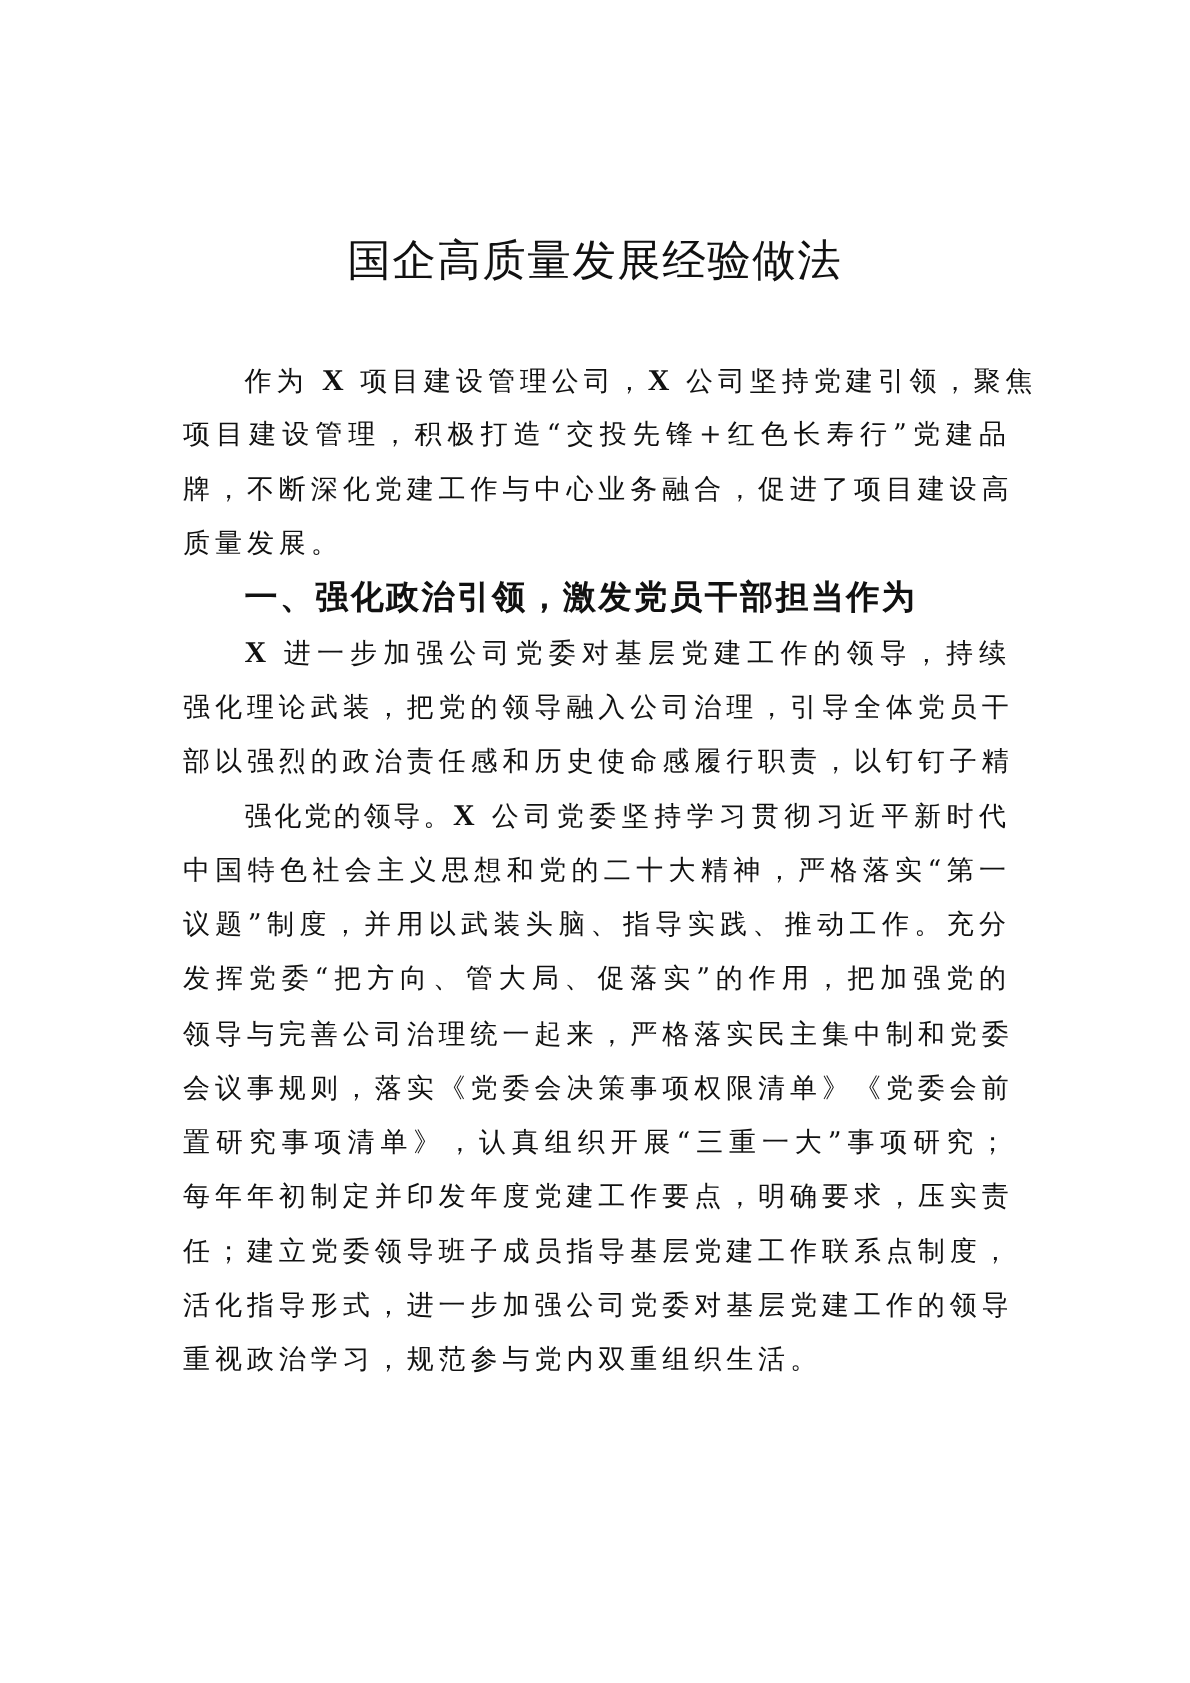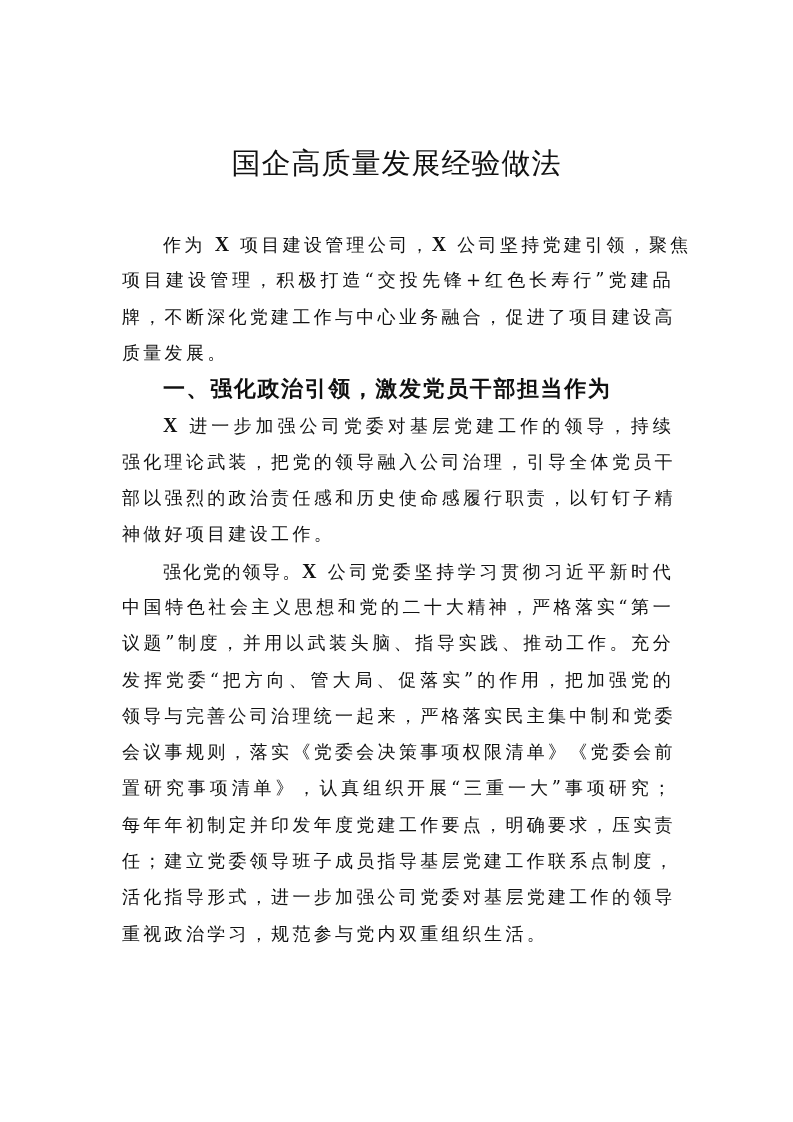--- a/index.html
+++ b/index.html
@@ -10,21 +10,21 @@
     body {
       width: 793px;
       height: 1122px;
       position: relative;
       overflow: hidden;
       color: #111111;
       font-family: "DejaVu Serif", "Liberation Serif", serif;
     }
     .page {
       position: absolute;
-      left: 0; top: 8px;
+      left: 0; top: 18px;
       width: 793px;
       height: 928px;
       background: #ffffff;
     }
     .title {
       position: absolute;
       left: 0;
       top: 133px;
       width: 793px;
       text-align: center;
@@ -91,21 +91,20 @@
       <div class="line">牌，不断深化党建工作与中心业务融合，促进了项目建设高</div>
       <div class="line last">质量发展。</div>
     </div>
 
     <div class="line indent heading">一、强化政治引领，激发党员干部担当作为</div>
 
     <div class="paragraph">
       <div class="line indent"><span class="x">X</span><span> 进一步加强公司党委对基层党建工作的领导，持续</span></div>
       <div class="line">强化理论武装，把党的领导融入公司治理，引导全体党员干</div>
       <div class="line">部以强烈的政治责任感和历史使命感履行职责，以钉钉子精</div>
-      <div class="line last">神做好项目建设工作。</div>
     </div>
 
     <div class="paragraph">
       <div class="line indent"><span class="lead">强化党的领导。</span><span class="x">X</span><span> 公司党委坚持学习贯彻习近平新时代</span></div>
       <div class="line">中国特色社会主义思想和党的二十大精神，严格落实“第一</div>
       <div class="line">议题”制度，并用以武装头脑、指导实践、推动工作。充分</div>
       <div class="line">发挥党委“把方向、管大局、促落实”的作用，把加强党的</div>
       <div class="line">领导与完善公司治理统一起来，严格落实民主集中制和党委</div>
       <div class="line">会议事规则，落实《党委会决策事项权限清单》《党委会前</div>
       <div class="line">置研究事项清单》，认真组织开展“三重一大”事项研究；</div>

